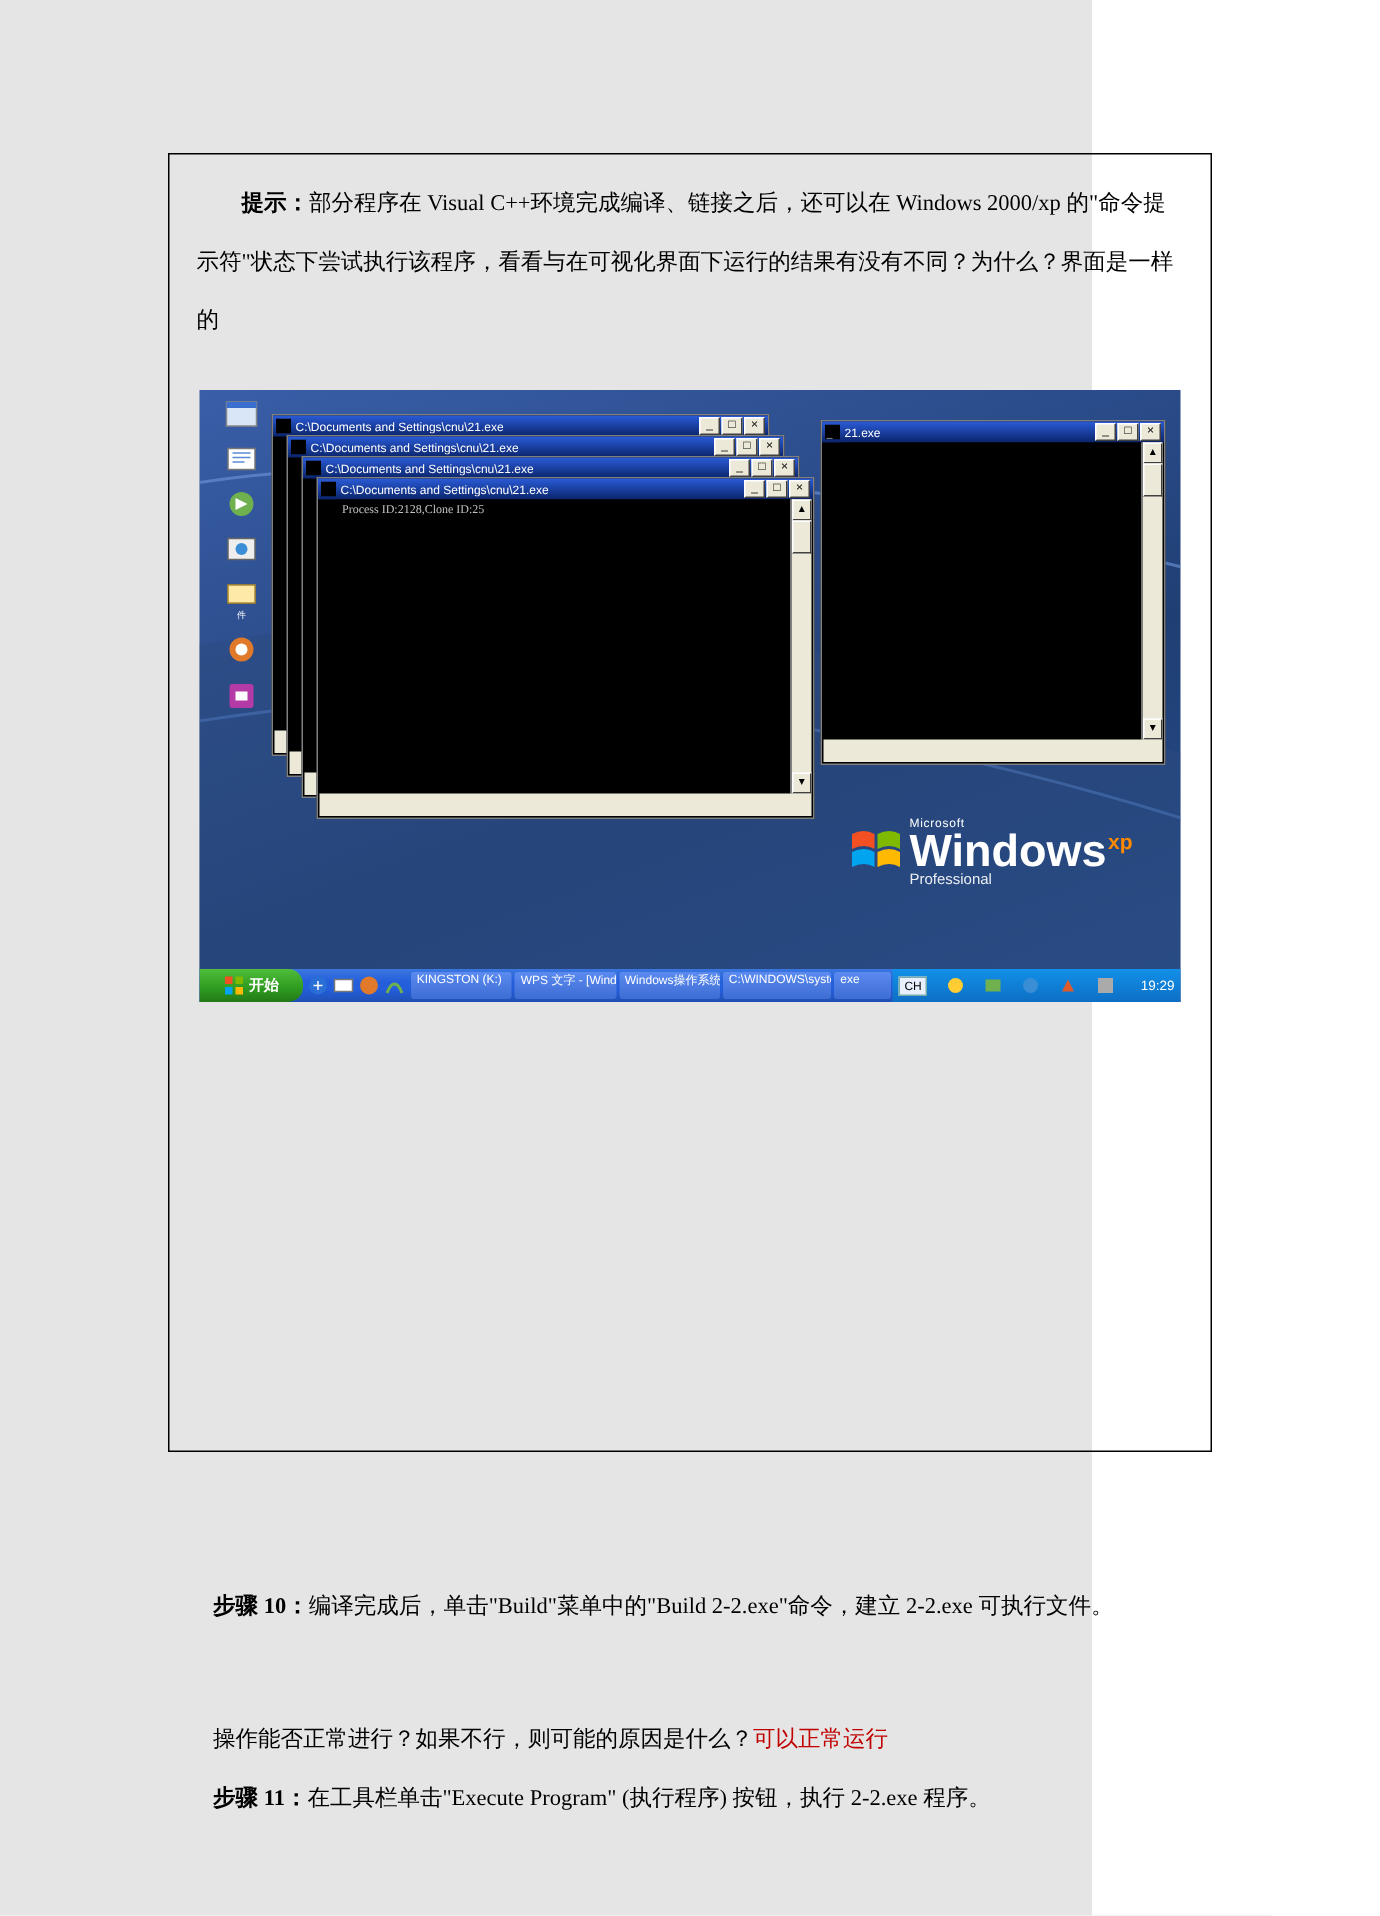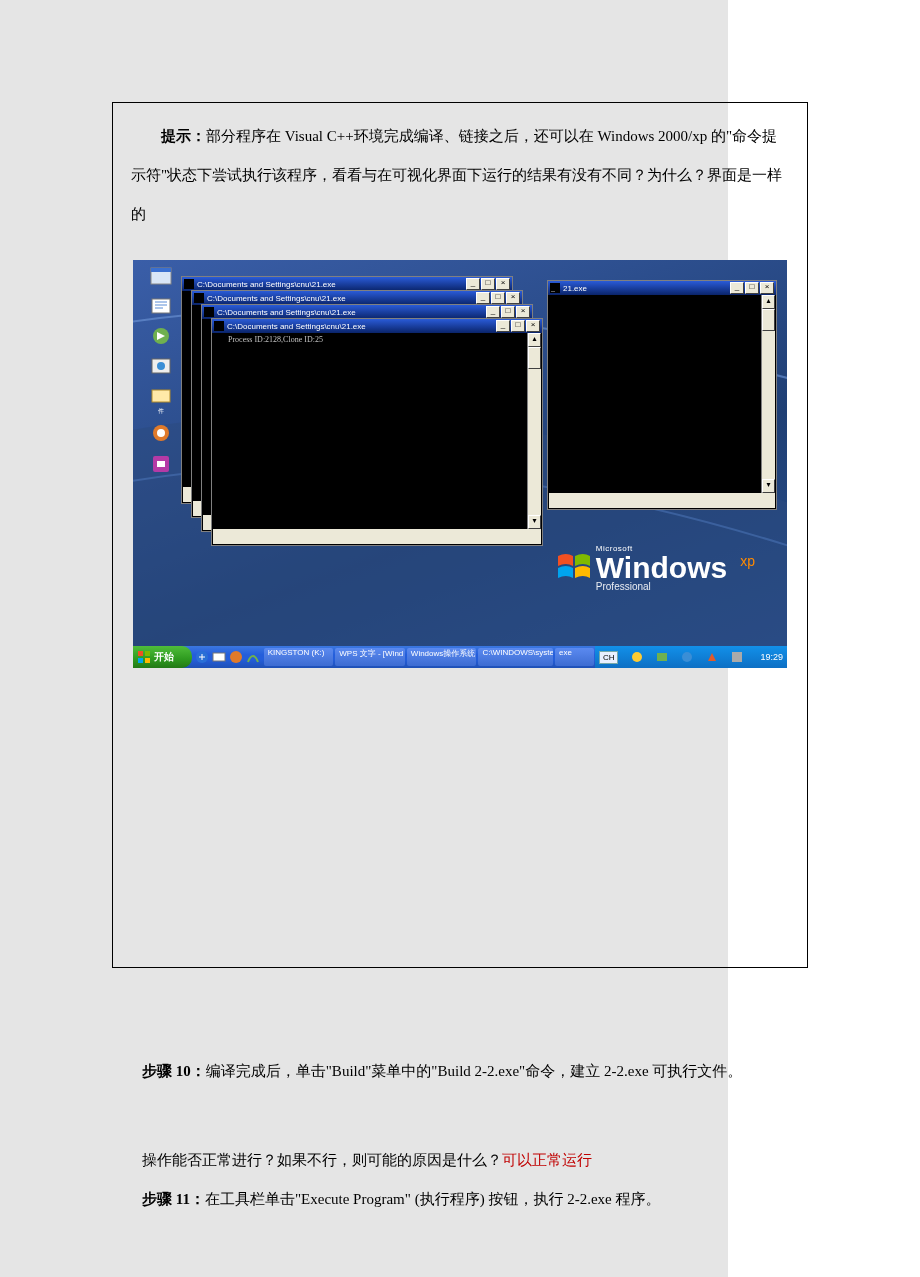--- a/index.html
+++ b/index.html
@@ -146,21 +146,21 @@
   }
   .startbtn {
     width:64px;
     background: linear-gradient(#4fbd3a,#2e9a1f 60%,#237916);
     border-radius: 0 10px 10px 0;
     color:#fff;
     font-size:10px;
     font-weight:700;
     display:flex;
     align-items:center;
-    padding-left:4px;
+    padding-left:16px;
     gap:3px;
   }
   .ql {
     display:flex; align-items:center; gap:3px; padding:0 3px;
   }
   .ql span { width:14px; height:14px; display:block; }
   .tbitem {
     height:18px; margin:2px 1px;
     background: linear-gradient(#5b8af0,#3d6cd2);
     border-radius:2px;
@@ -184,21 +184,21 @@
   .xplogo {
     position:absolute;
     right:32px;
     bottom:76px;
     color:#fff;
     font-family: "Franklin Gothic Medium", Arial, sans-serif;
     text-align:left;
   }
   .xplogo .ms { font-size:8px; letter-spacing:0.5px; display:block; margin-bottom:-2px; }
   .xplogo .win { font-size:30px; font-weight:700; display:flex; align-items:flex-start; }
-  .xplogo .xp { color:#ff8a00; font-size:14px; font-weight:400; margin-left:13px; margin-top:2px;text-align:center; }
+  .xplogo .xp { color:#ff8a00; font-size:14px; font-weight:700; margin-left:1px; margin-top:2px;text-align:center; }
   .xplogo .pro { font-size:10px; color:#fff; opacity:0.9; display:block; margin-top:-4px; }
   .flag { width:36px; height:32px; margin-right:4px; }
   
   .bodytext {
     position:absolute;
     left:112px;
     width:696px;
     line-height:2.6;
   }
   .indent { text-indent: 2em; display:block; }

